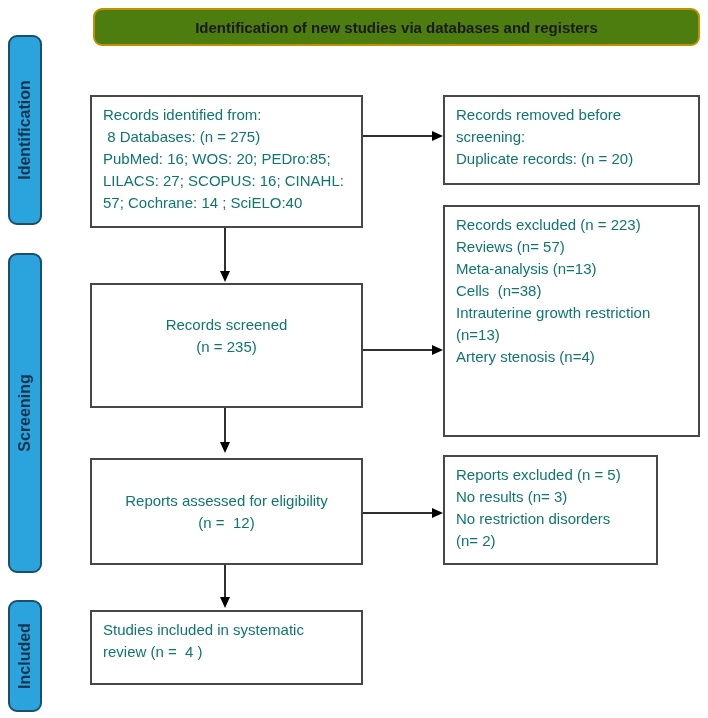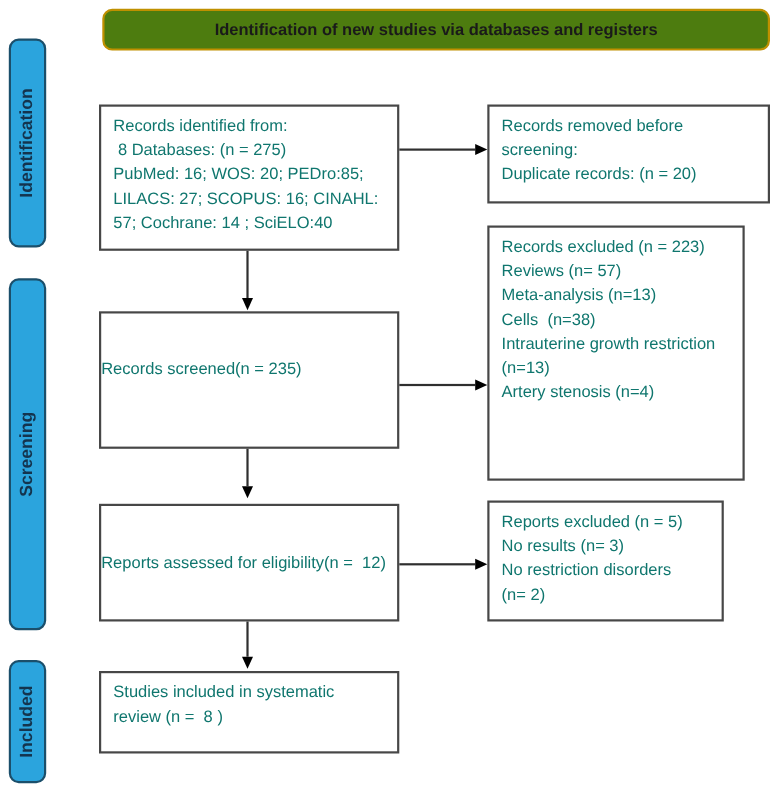--- a/index.html
+++ b/index.html
@@ -42,22 +42,22 @@
     box-sizing: border-box;
     background: #ffffff;
     border: 2px solid #474747;
     font-size: 15px;
     line-height: 22px;
     color: #0f766e;
   }
   .box .line { white-space: pre; }
   .pad { padding: 7px 11px; }
   .centered {
-    display: flex; flex-direction: row;
-    align-items: center; 
+    display: flex; flex-direction: column;
+    align-items: center; justify-content: center;
     text-align: center;
   }
   
   .h-arrow {
     position: absolute;
     display: flex; align-items: center;
     height: 12px;
   }
   .h-arrow .shaft { flex: 1; height: 2px; background: #2f2f2f; }
   .h-arrow .head {
@@ -111,30 +111,30 @@
     <div class="line">(n = 235)</div>
   </div>
 
   <div class="box centered" style="left:90px; top:458px; width:273px; height:107px;">
     <div class="line">Reports assessed for eligibility</div>
     <div class="line">(n =  12)</div>
   </div>
 
   <div class="box pad" style="left:90px; top:610px; width:273px; height:75px;">
     <div class="line">Studies included in systematic</div>
-    <div class="line">review (n =  8 )</div>
+    <div class="line">review (n =  4 )</div>
   </div>
 
   <div class="box pad" style="left:443px; top:95px; width:257px; height:90px;">
     <div class="line">Records removed before</div>
     <div class="line">screening:</div>
     <div class="line">Duplicate records: (n = 20)</div>
   </div>
 
-  <div class="box pad" style="left:443px; top:205px; width:234px; height:232px;">
+  <div class="box pad" style="left:443px; top:205px; width:257px; height:232px;">
     <div class="line">Records excluded (n = 223)</div>
     <div class="line">Reviews (n= 57)</div>
     <div class="line">Meta-analysis (n=13)</div>
     <div class="line">Cells  (n=38)</div>
     <div class="line">Intrauterine growth restriction</div>
     <div class="line">(n=13)</div>
     <div class="line">Artery stenosis (n=4)</div>
   </div>
 
   <div class="box pad" style="left:443px; top:455px; width:215px; height:110px;">

